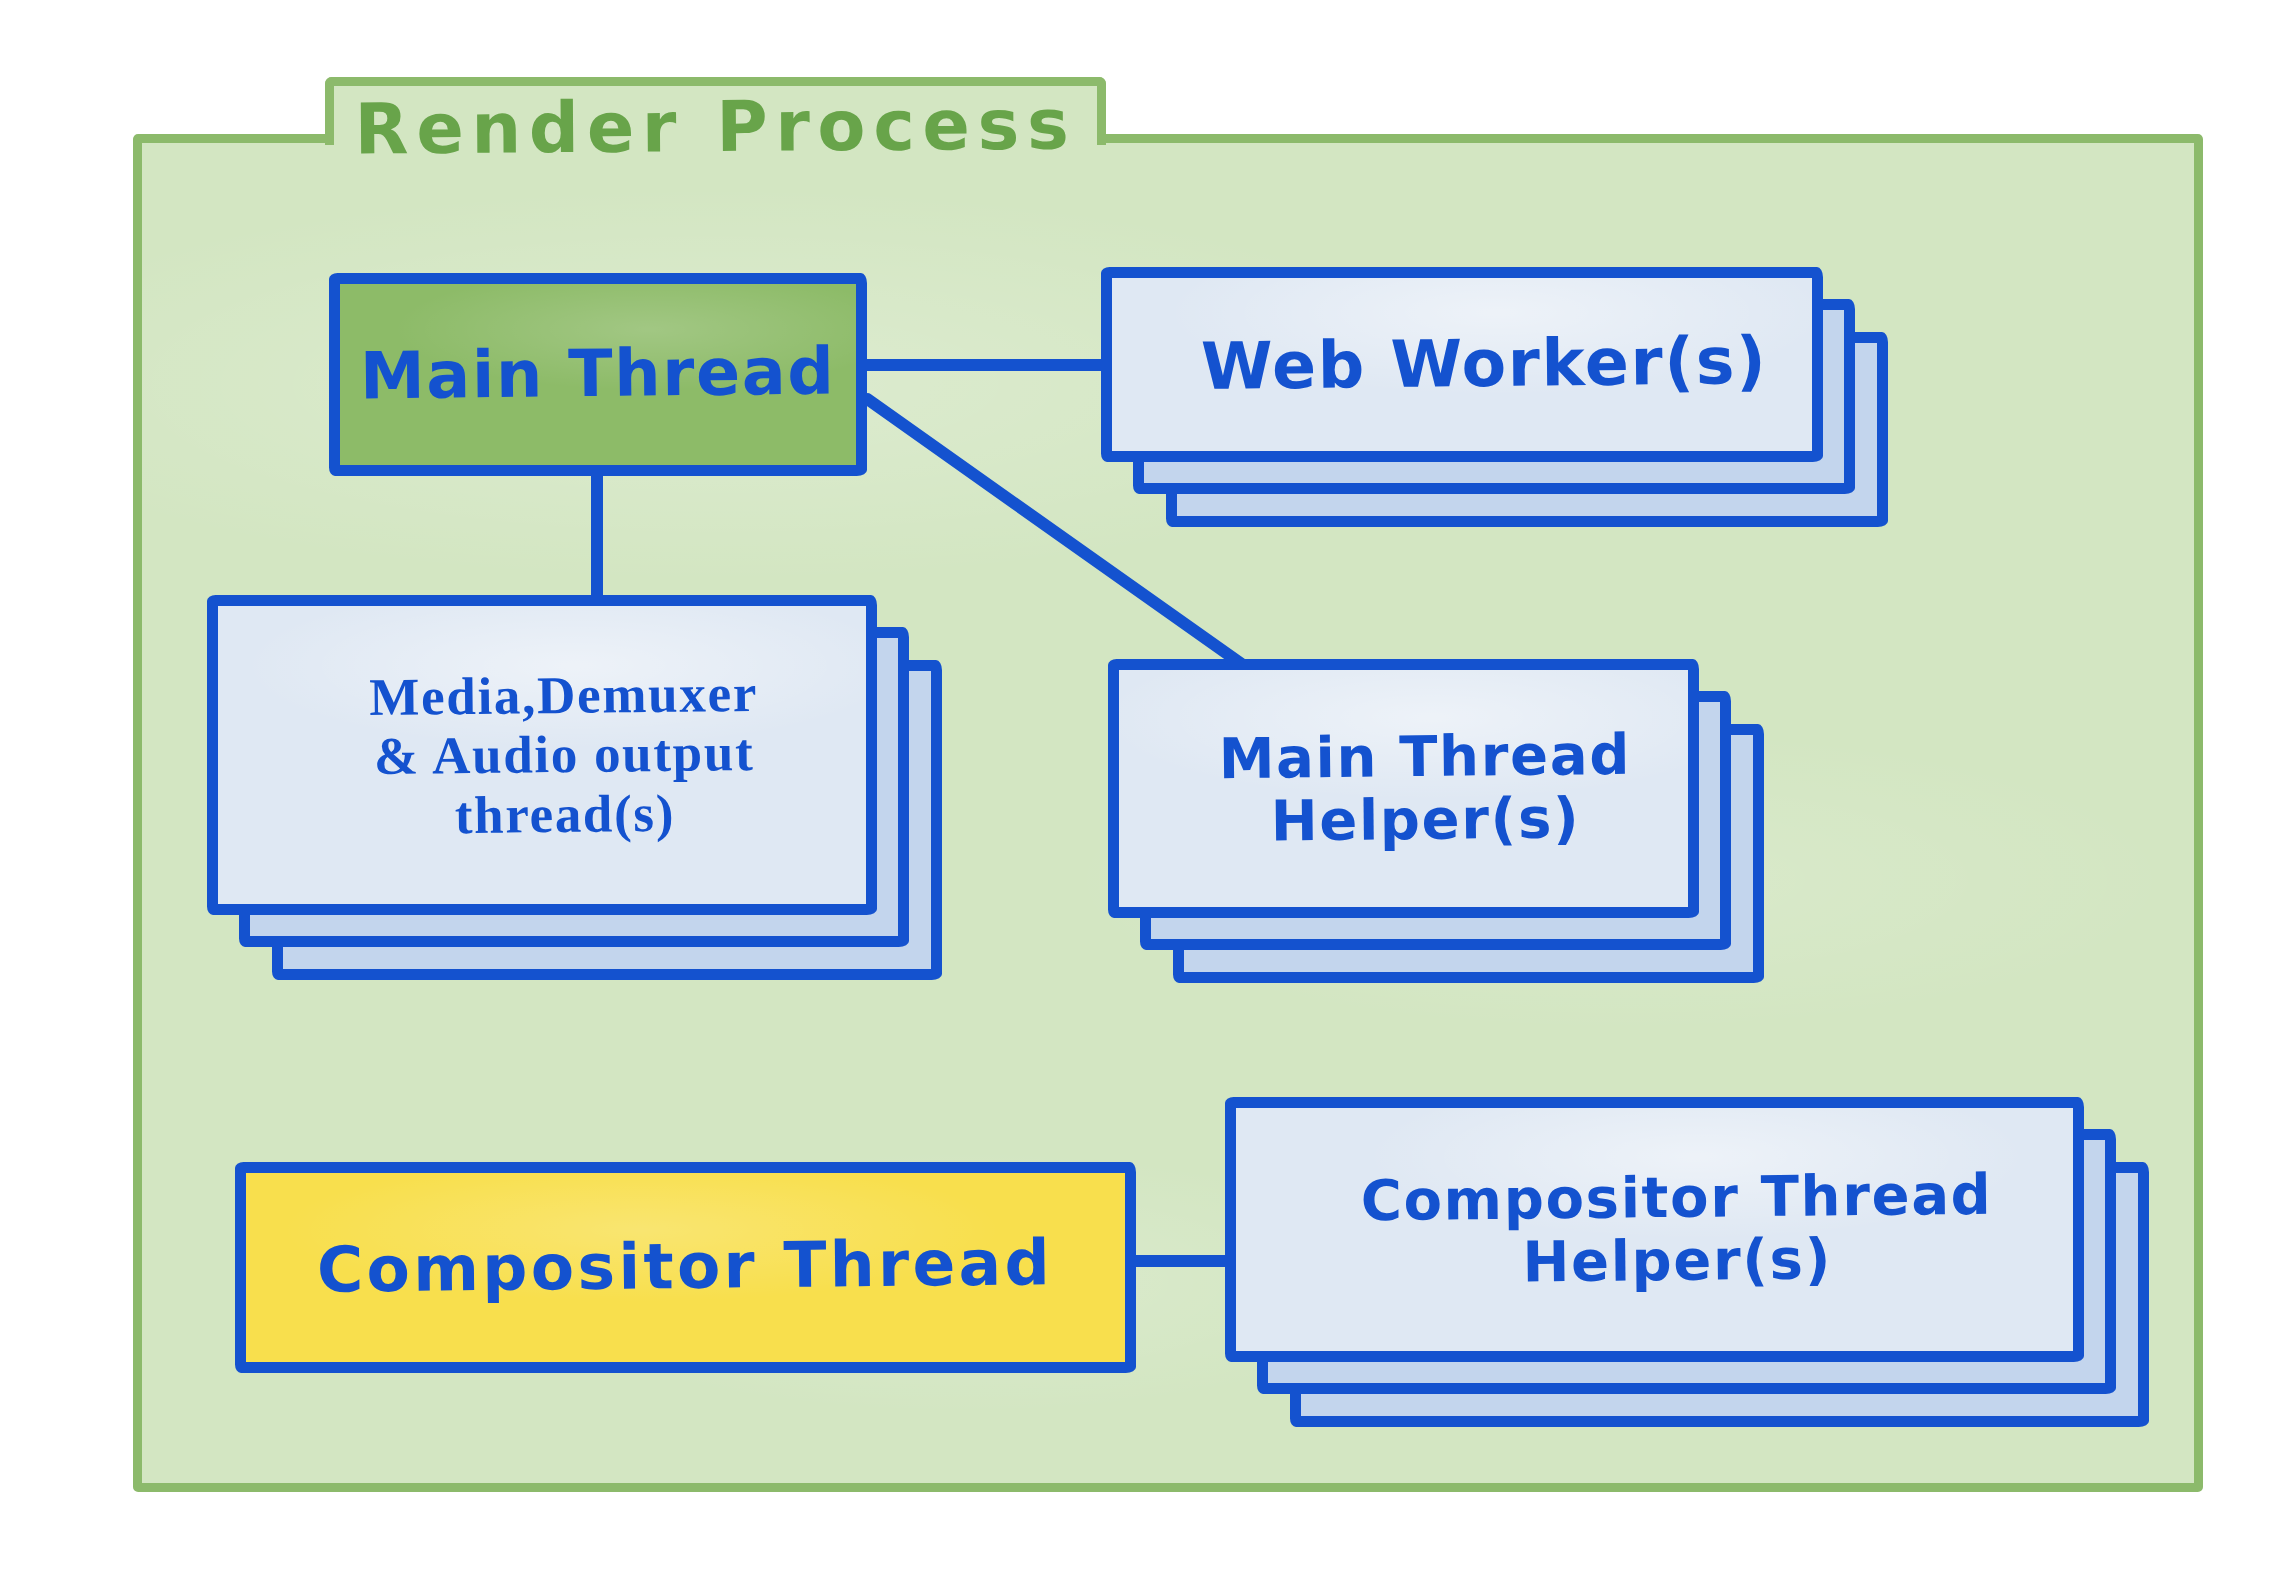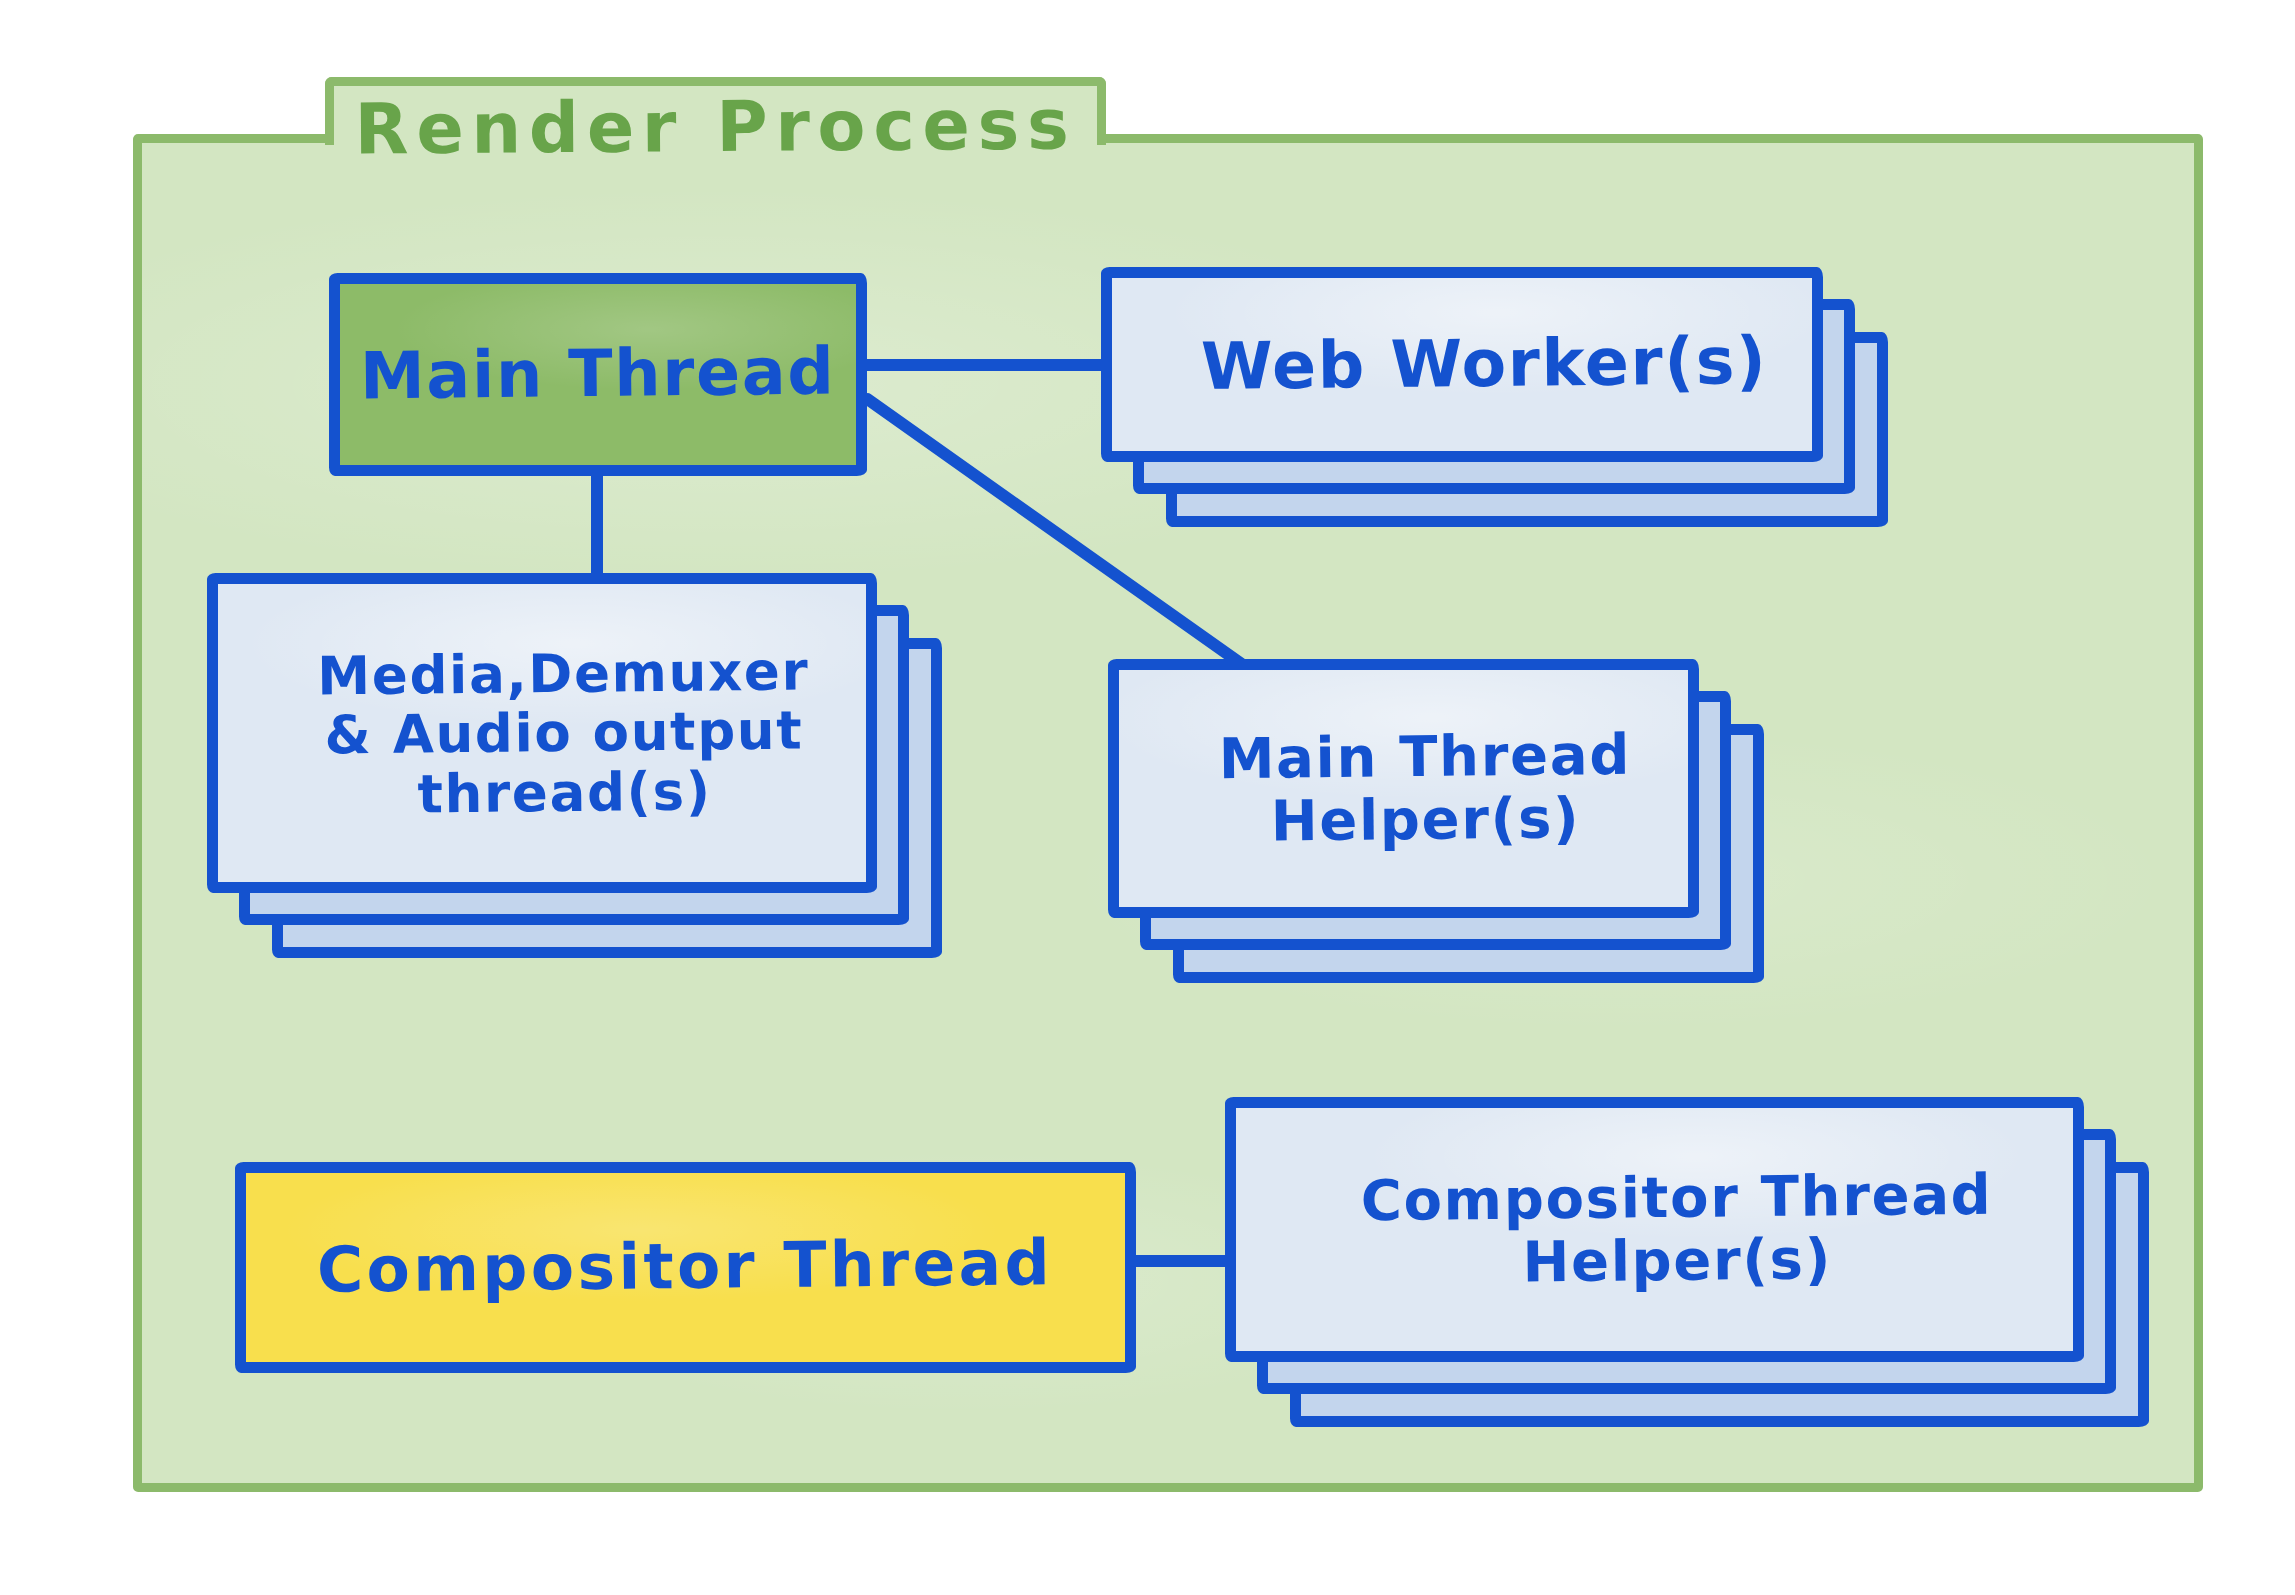--- a/index.html
+++ b/index.html
@@ -133,21 +133,21 @@
       radial-gradient(512px 128px at 55% 20%, rgba(255,255,255,0.45), rgba(255,255,255,0) 65%),
       var(--box-front);
     display: flex;
     align-items: center;
     justify-content: center;
   }
 
   .stack-web-workers  { left: 1101px; top: 231px;  width: 722px;  height: 195px; }
   .stack-web-workers .label { font-size: 65px; }
 
-  .stack-media        { left: 207px;  top: 537px;  width: 670px;  height: 320px; }
+  .stack-media        { left: 207px;  top: 559px;  width: 670px;  height: 320px; font-family: Liberation Serif, serif; }
   .stack-media .label { font-size: 53px; }
 
   .stack-mt-helpers   { left: 1108px; top: 623px;  width: 591px;  height: 259px; }
   .stack-mt-helpers .label { font-size: 56px; }
 
   .stack-comp-helpers { left: 1225px; top: 1061px; width: 859px; height: 265px; }
   .stack-comp-helpers .label { font-size: 56px; }
 </style>
 </head>
 <body>

